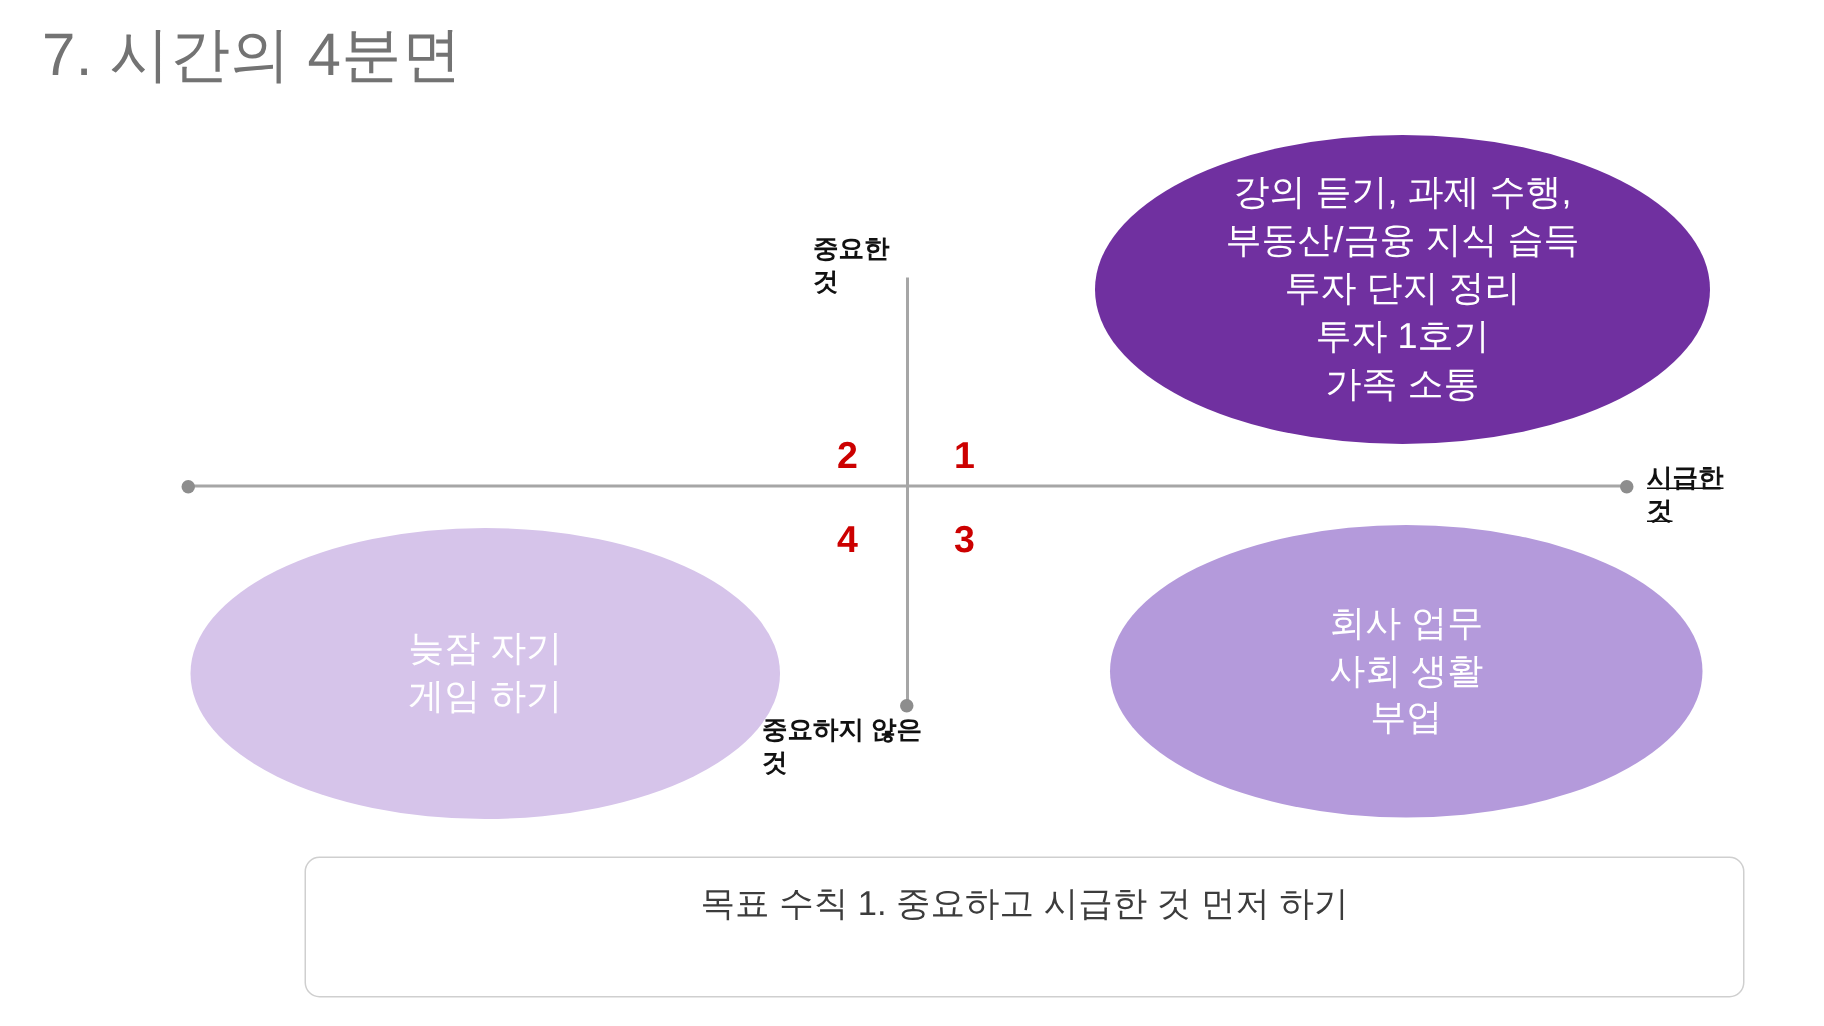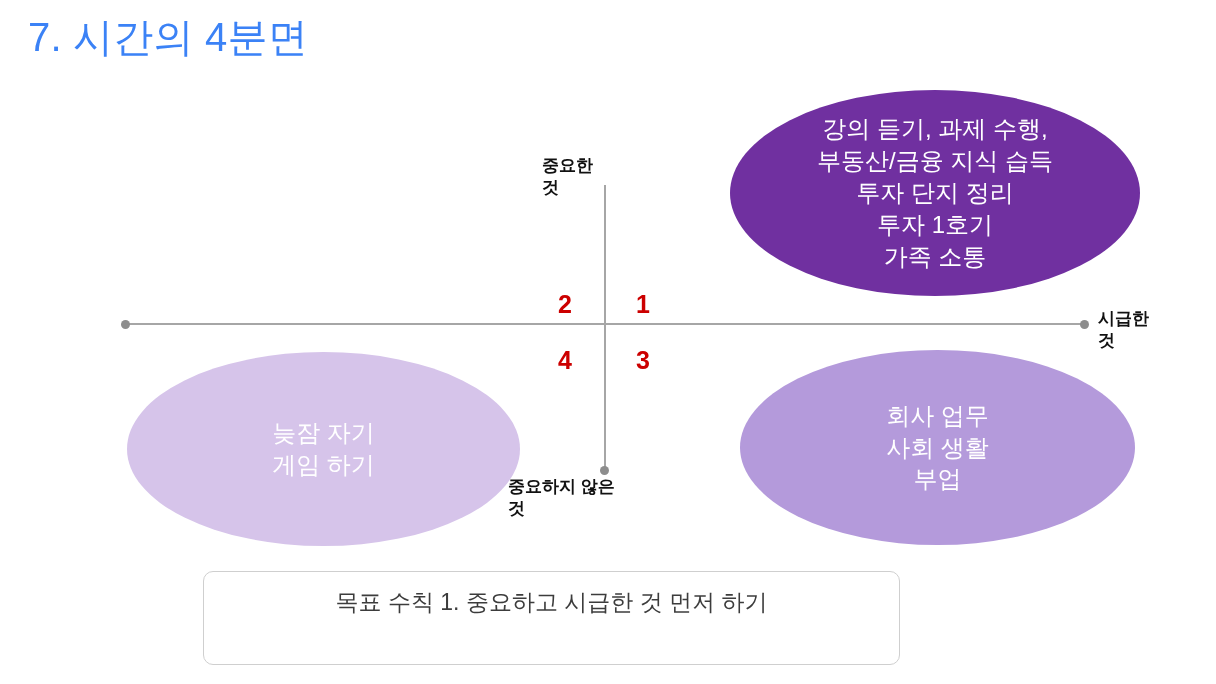--- a/index.html
+++ b/index.html
@@ -25,21 +25,21 @@
   }
 
   
   .slide-title {
     position: absolute;
     left: 28px;
     top: 14px;
     font-size: 40px;
     line-height: 1.15;
     font-weight: 400;
-    color: #3b82f6;
+    color: #737373;
     letter-spacing: 0.2px;
     white-space: nowrap;
   }
 
   
   .axis-h {
     position: absolute;
     left: 125px;
     top: 323px;
     width: 960px;
@@ -69,21 +69,21 @@
   .axis-label {
     position: absolute;
     font-size: 17px;
     font-weight: bold;
     color: #111111;
     line-height: 1.3;
     text-align: left;
     white-space: pre-line;
   }
   .label-left   { left: 38px;  top: 296px; width: 82px; }
-  .label-right  { left: 1098px;top: 308px; width: 90px; }
+  .label-right  { left: 1098px;top: 308px; width: 90px; text-decoration: underline; }
   .label-top    { left: 542px; top: 155px; width: 124px; }
   .label-bottom { left: 508px; top: 476px; width: 170px; }
 
   
   .quad-num {
     position: absolute;
     font-size: 25px;
     font-weight: bold;
     color: #cc0000;
     line-height: 1;
@@ -128,21 +128,21 @@
     left: 740px;  top: 350px;
     width: 395px; height: 195px;
     background: #b49adb;
   }
 
   
   .note-box {
     position: absolute;
     left: 203px;
     top: 571px;
-    width: 697px;
+    width: 960px;
     height: 94px;
     border: 1px solid #cfcfcf;
     border-radius: 10px;
     background: #ffffff;
     box-sizing: border-box;
     padding: 12px 22px 0 22px;
   }
   .note-line {
     font-size: 23px;
     line-height: 1.6;

